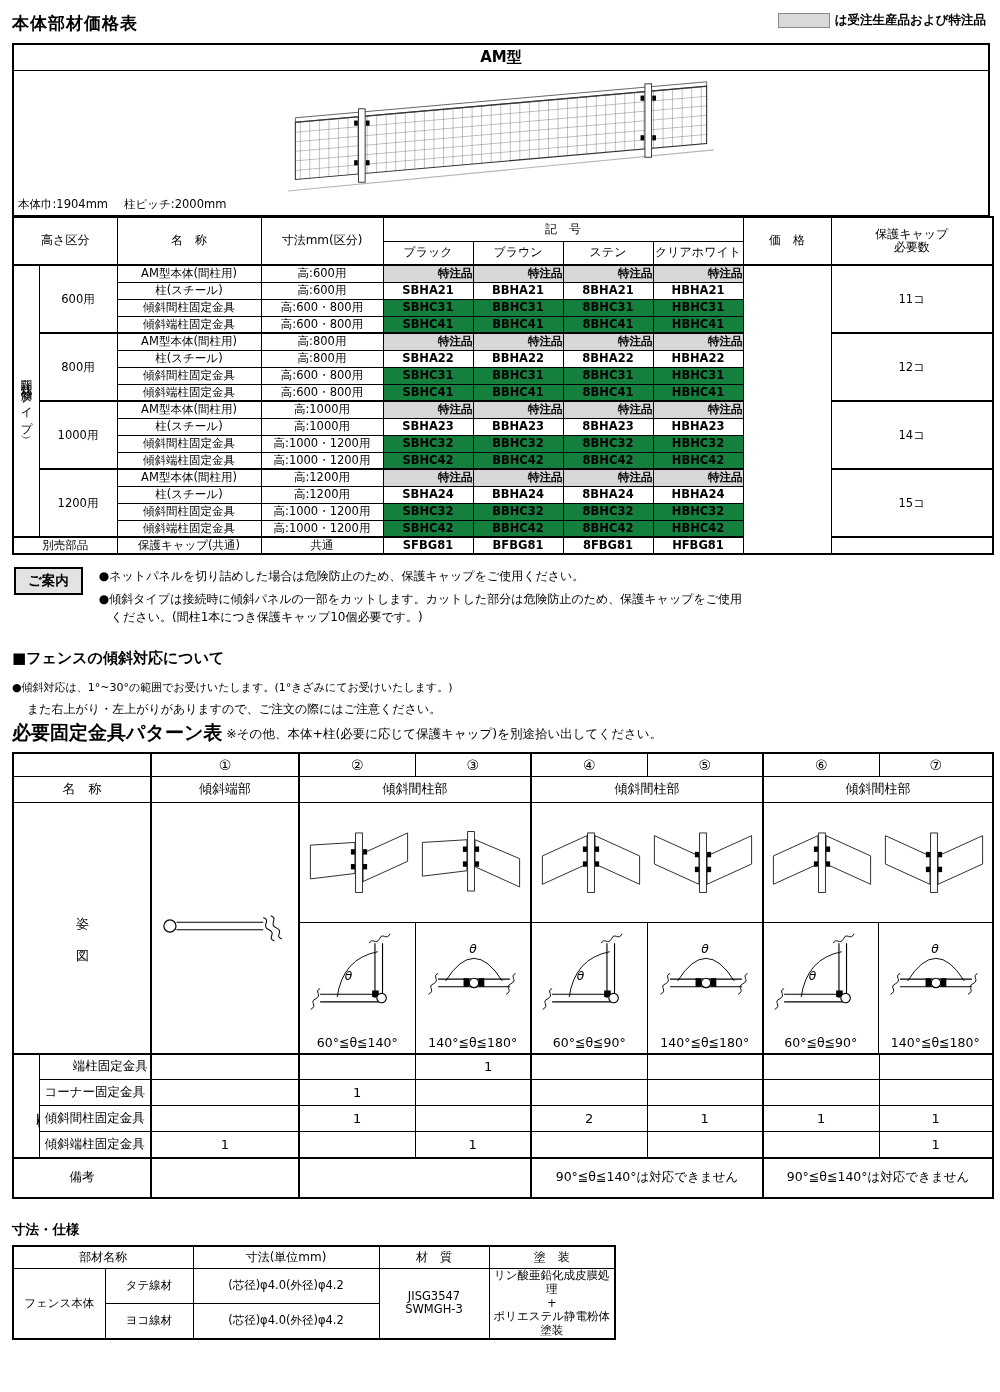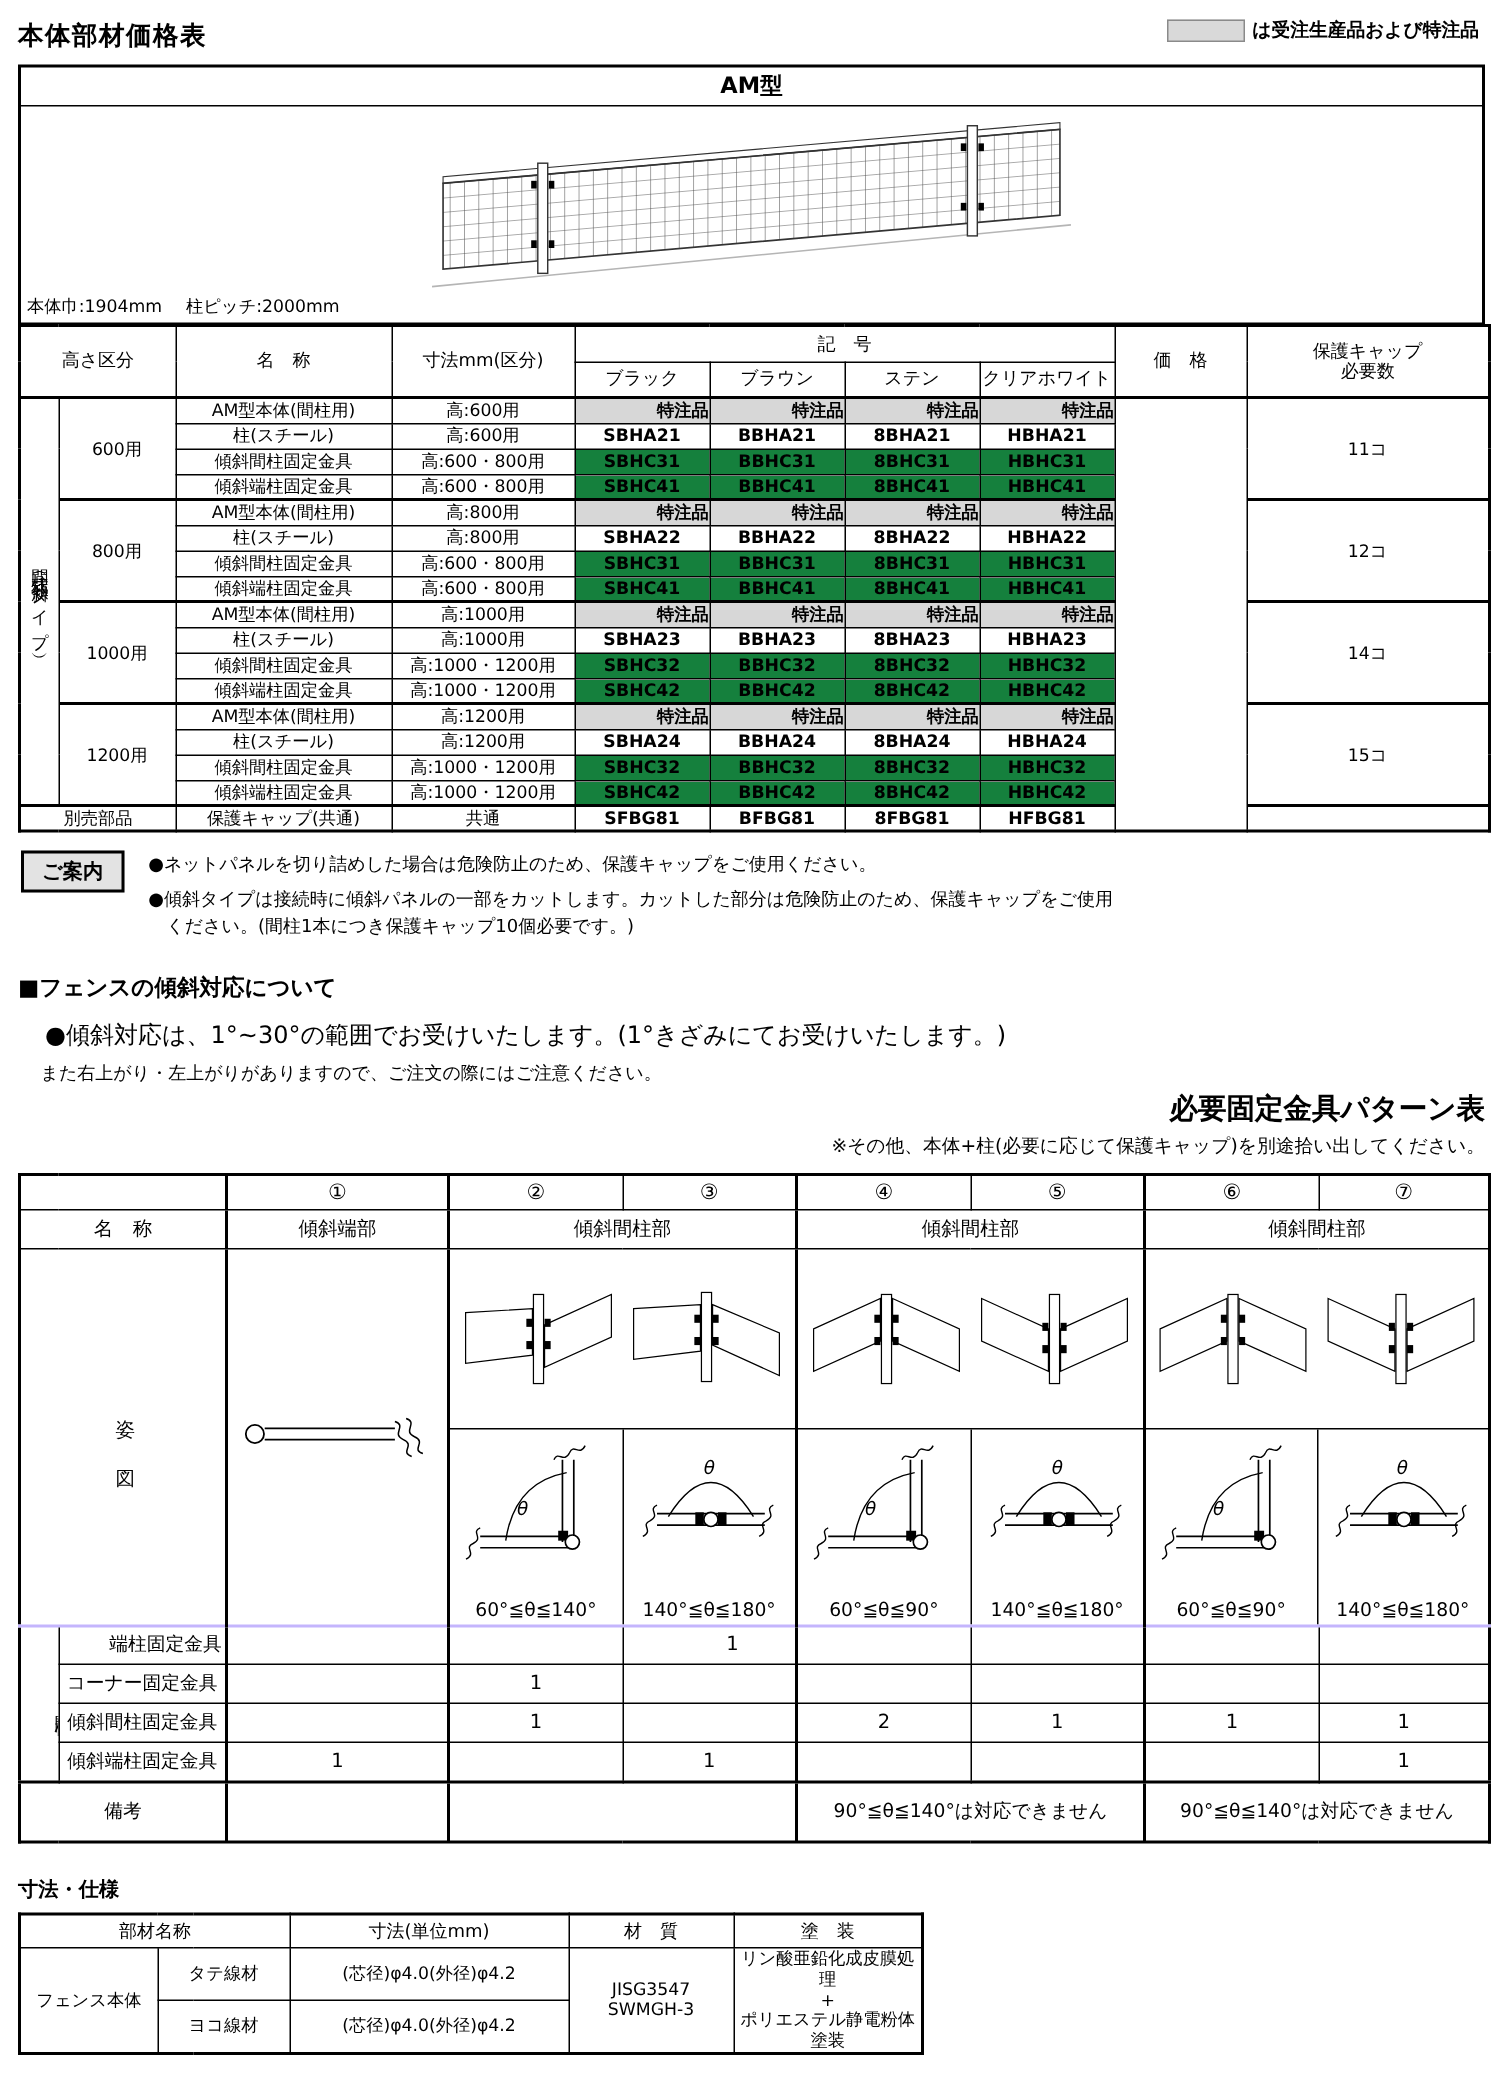--- a/index.html
+++ b/index.html
@@ -34,25 +34,25 @@
   .strip { writing-mode:vertical-rl; font-size:11px; letter-spacing:2px; }
   .capcell { font-size:12px; }
 
   
   .guide { display:flex; gap:16px; margin:12px 0 4px 2px; }
   .badge { border:2px solid #000; background:#e3e3e3; font-weight:bold; font-size:13.5px; padding:3px 12px; height:fit-content; white-space:nowrap; }
   .notes { font-size:12px; width:650px; }
   .note { padding-left:1em; text-indent:-1em; margin-bottom:5px; line-height:1.5; }
 
   .sec-head { font-weight:bold; font-size:15px; margin:18px 0 12px 0; }
-  .slope-line1 { font-size:16px; margin-left:18px; }
+  .slope-line1 { font-size:11px; margin-left:0; }
   .slope-line2 { font-size:12px; margin-left:15px; margin-top:6px; }
 
   .big-title { font-size:23px; font-weight:bold; margin:26px 0 4px 0; }
-  .sub-row { display:flex; align-items:flex-end; gap:4px; margin:2px 0 6px 0;flex-direction:column; }
+  .sub-row { display:flex; align-items:flex-end; gap:4px; margin:2px 0 6px 0; }
   .sub-title { font-size:19px; font-weight:bold; }
   .sub-note { font-size:12.5px; padding-bottom:3px; }
 
   
   .pattern-table { width:980px; border:2px solid #000; }
   .pattern-table th { font-weight:normal; font-size:13px; }
   .pattern-table .numrow th { height:23px; font-size:14px; }
   .pattern-table .namerow th { height:26px; }
   .bl2 { border-left:2px solid #000 !important; }
   .figcell { height:250px; vertical-align:top; padding:0; }
@@ -61,21 +61,21 @@
   .grp { display:flex; flex-direction:column; height:250px; }
   .picto { height:120px; border-bottom:1px solid #000; display:flex; align-items:center; justify-content:space-evenly; }
   .arow { flex:1; display:flex; }
   .acell { flex:1; display:flex; flex-direction:column; align-items:center; justify-content:space-between; padding:4px 0 3px 0; }
   .acell + .acell { border-left:1px solid #000; }
   .alabel { font-size:12.5px; white-space:nowrap; }
   .pattern-table td.fitval { height:26px; font-size:13px; }
   .pattern-table td.fitlabel { font-size:12.5px; height:26px; white-space:nowrap; }
   .sliver { writing-mode:vertical-rl; font-size:12px; letter-spacing:2px; }
   .remrow td { border-top:2px solid #000; height:40px; font-size:12.5px; white-space:nowrap; }
-  .fitrow1 td { border-top:2px solid #c4b5fd;padding-left:31px; }
+  .fitrow1 td { border-top:2px solid #000000;padding-left:31px; }
 
   
   .spec-title { font-weight:bold; font-size:13.5px; margin:22px 0 6px 0; }
   .spec-table { width:602px; border:2px solid #000; }
   .spec-table th { font-size:12px; font-weight:normal; height:23px; }
   .spec-table td { font-size:11.5px; height:26px; line-height:1.2; }
   .coat { font-size:11px; line-height:1.3; }
   svg text { font-family:"DejaVu Sans",sans-serif; }
 </style>
 </head>

